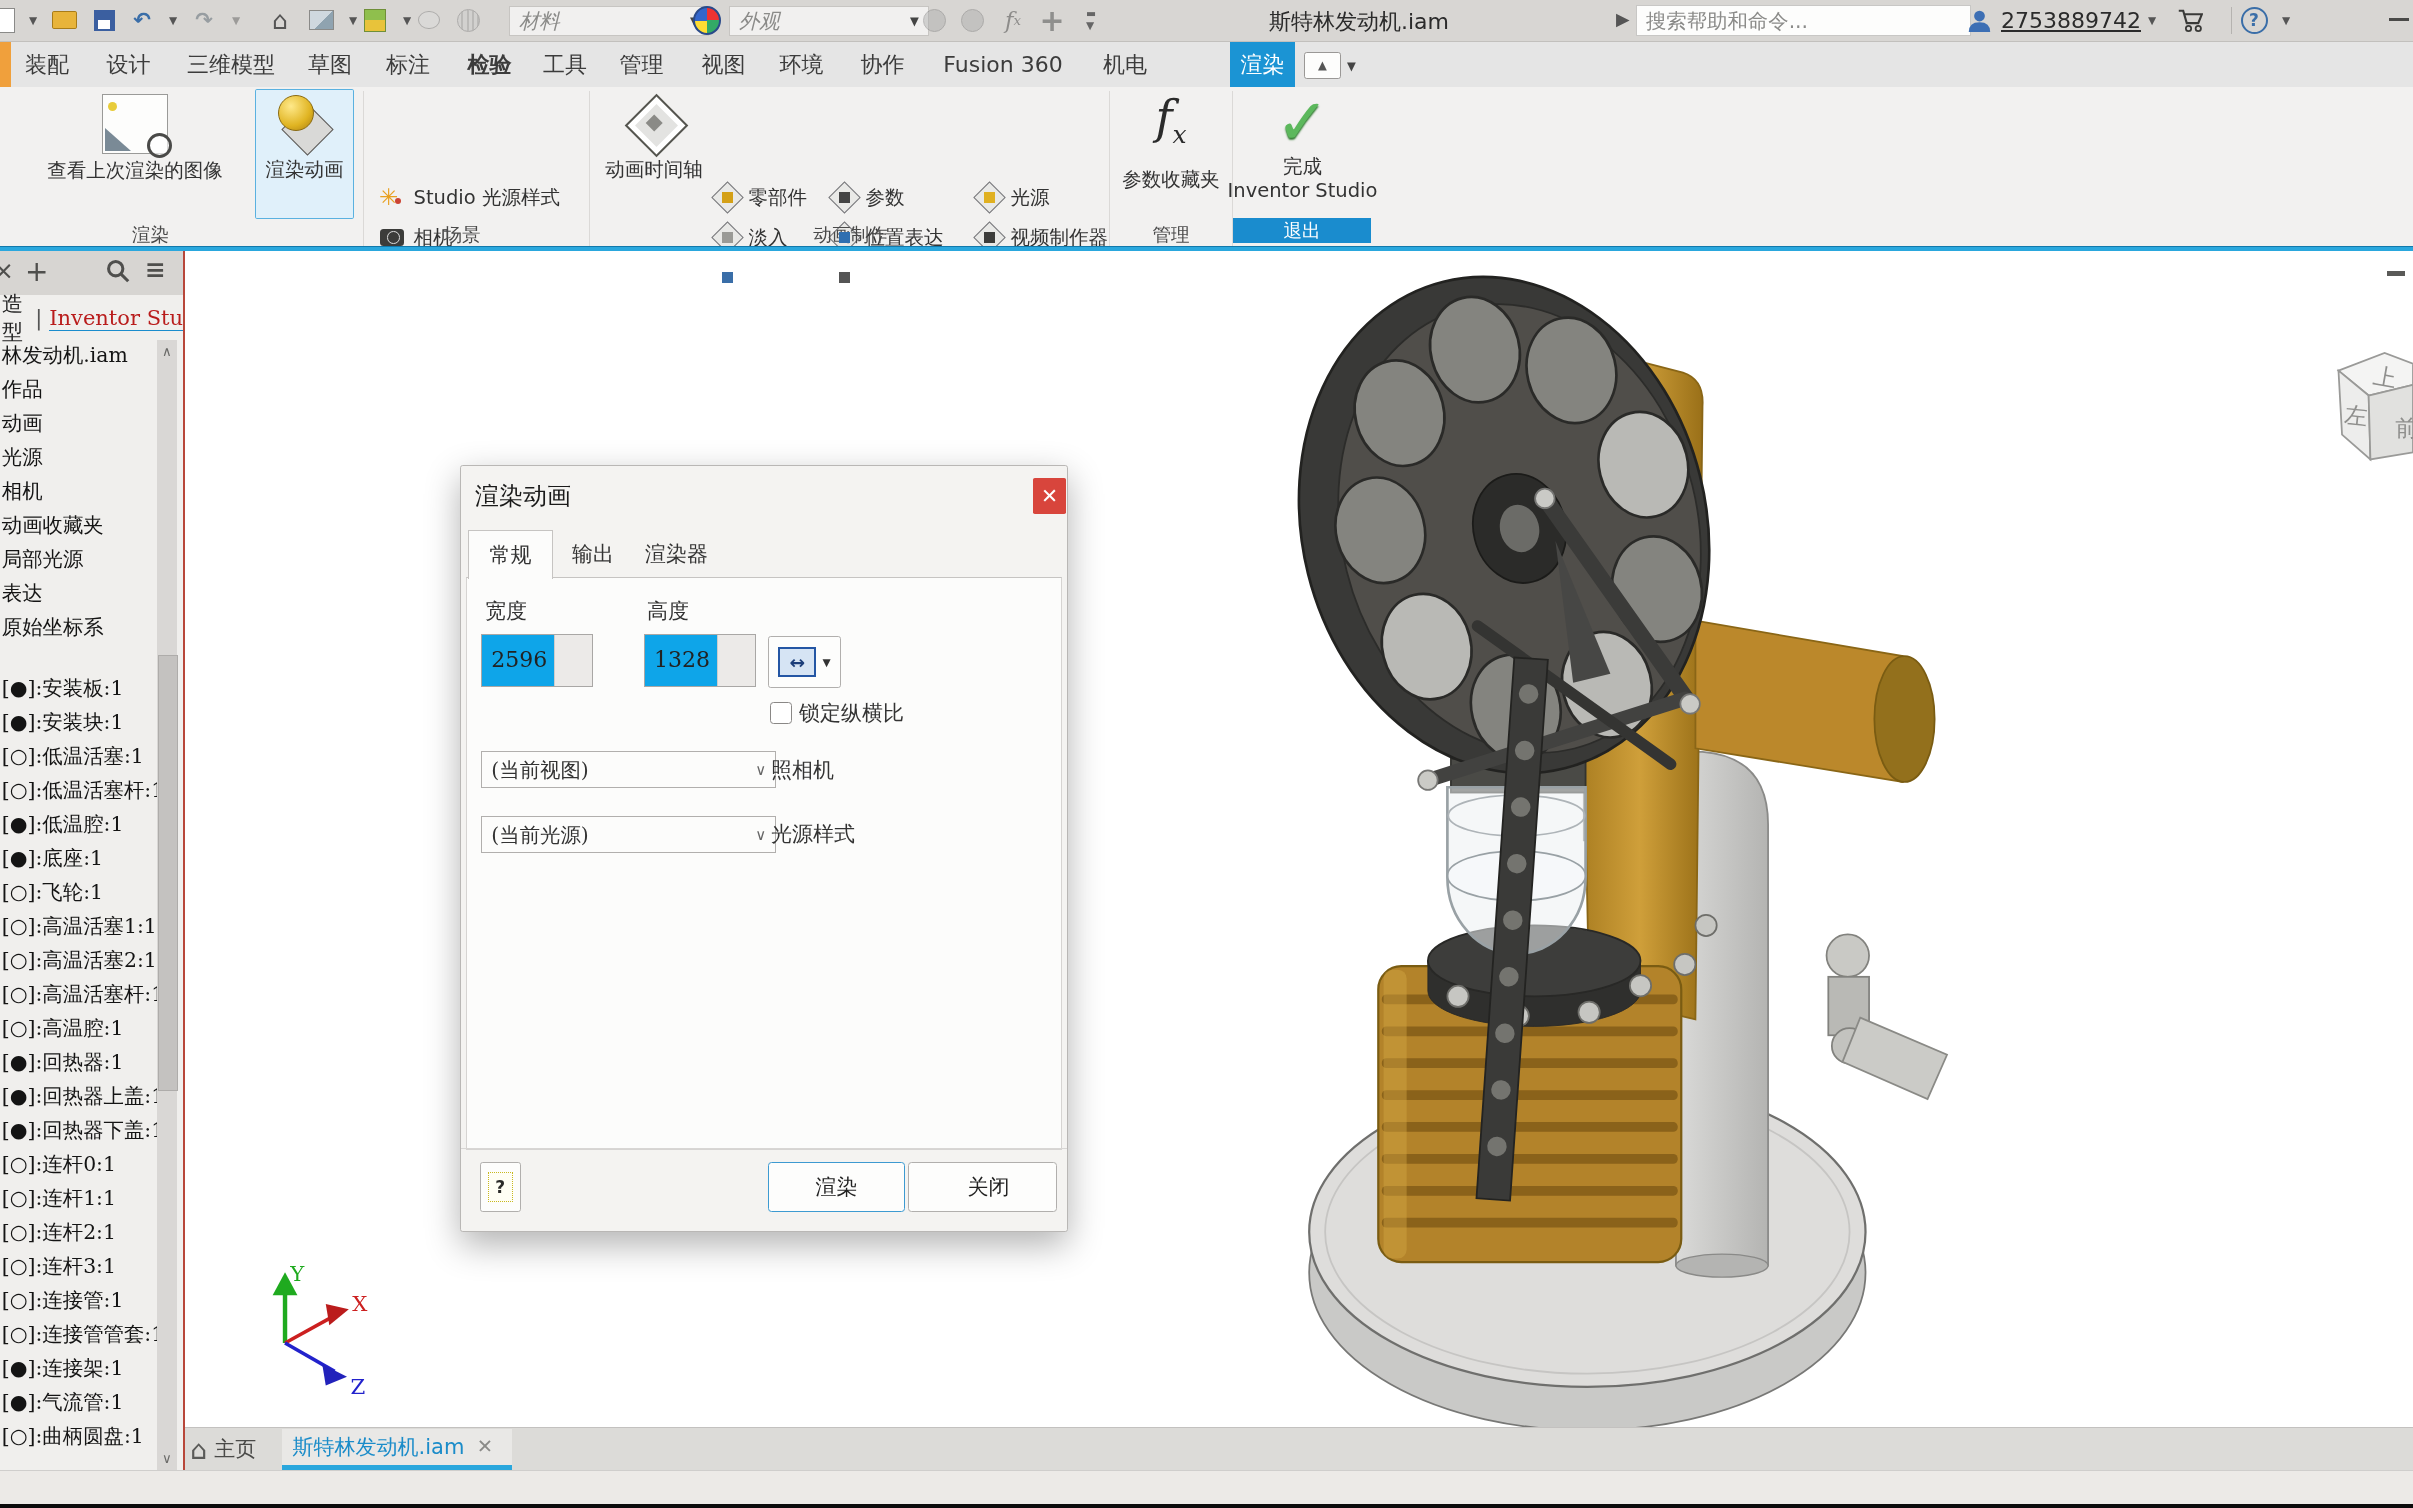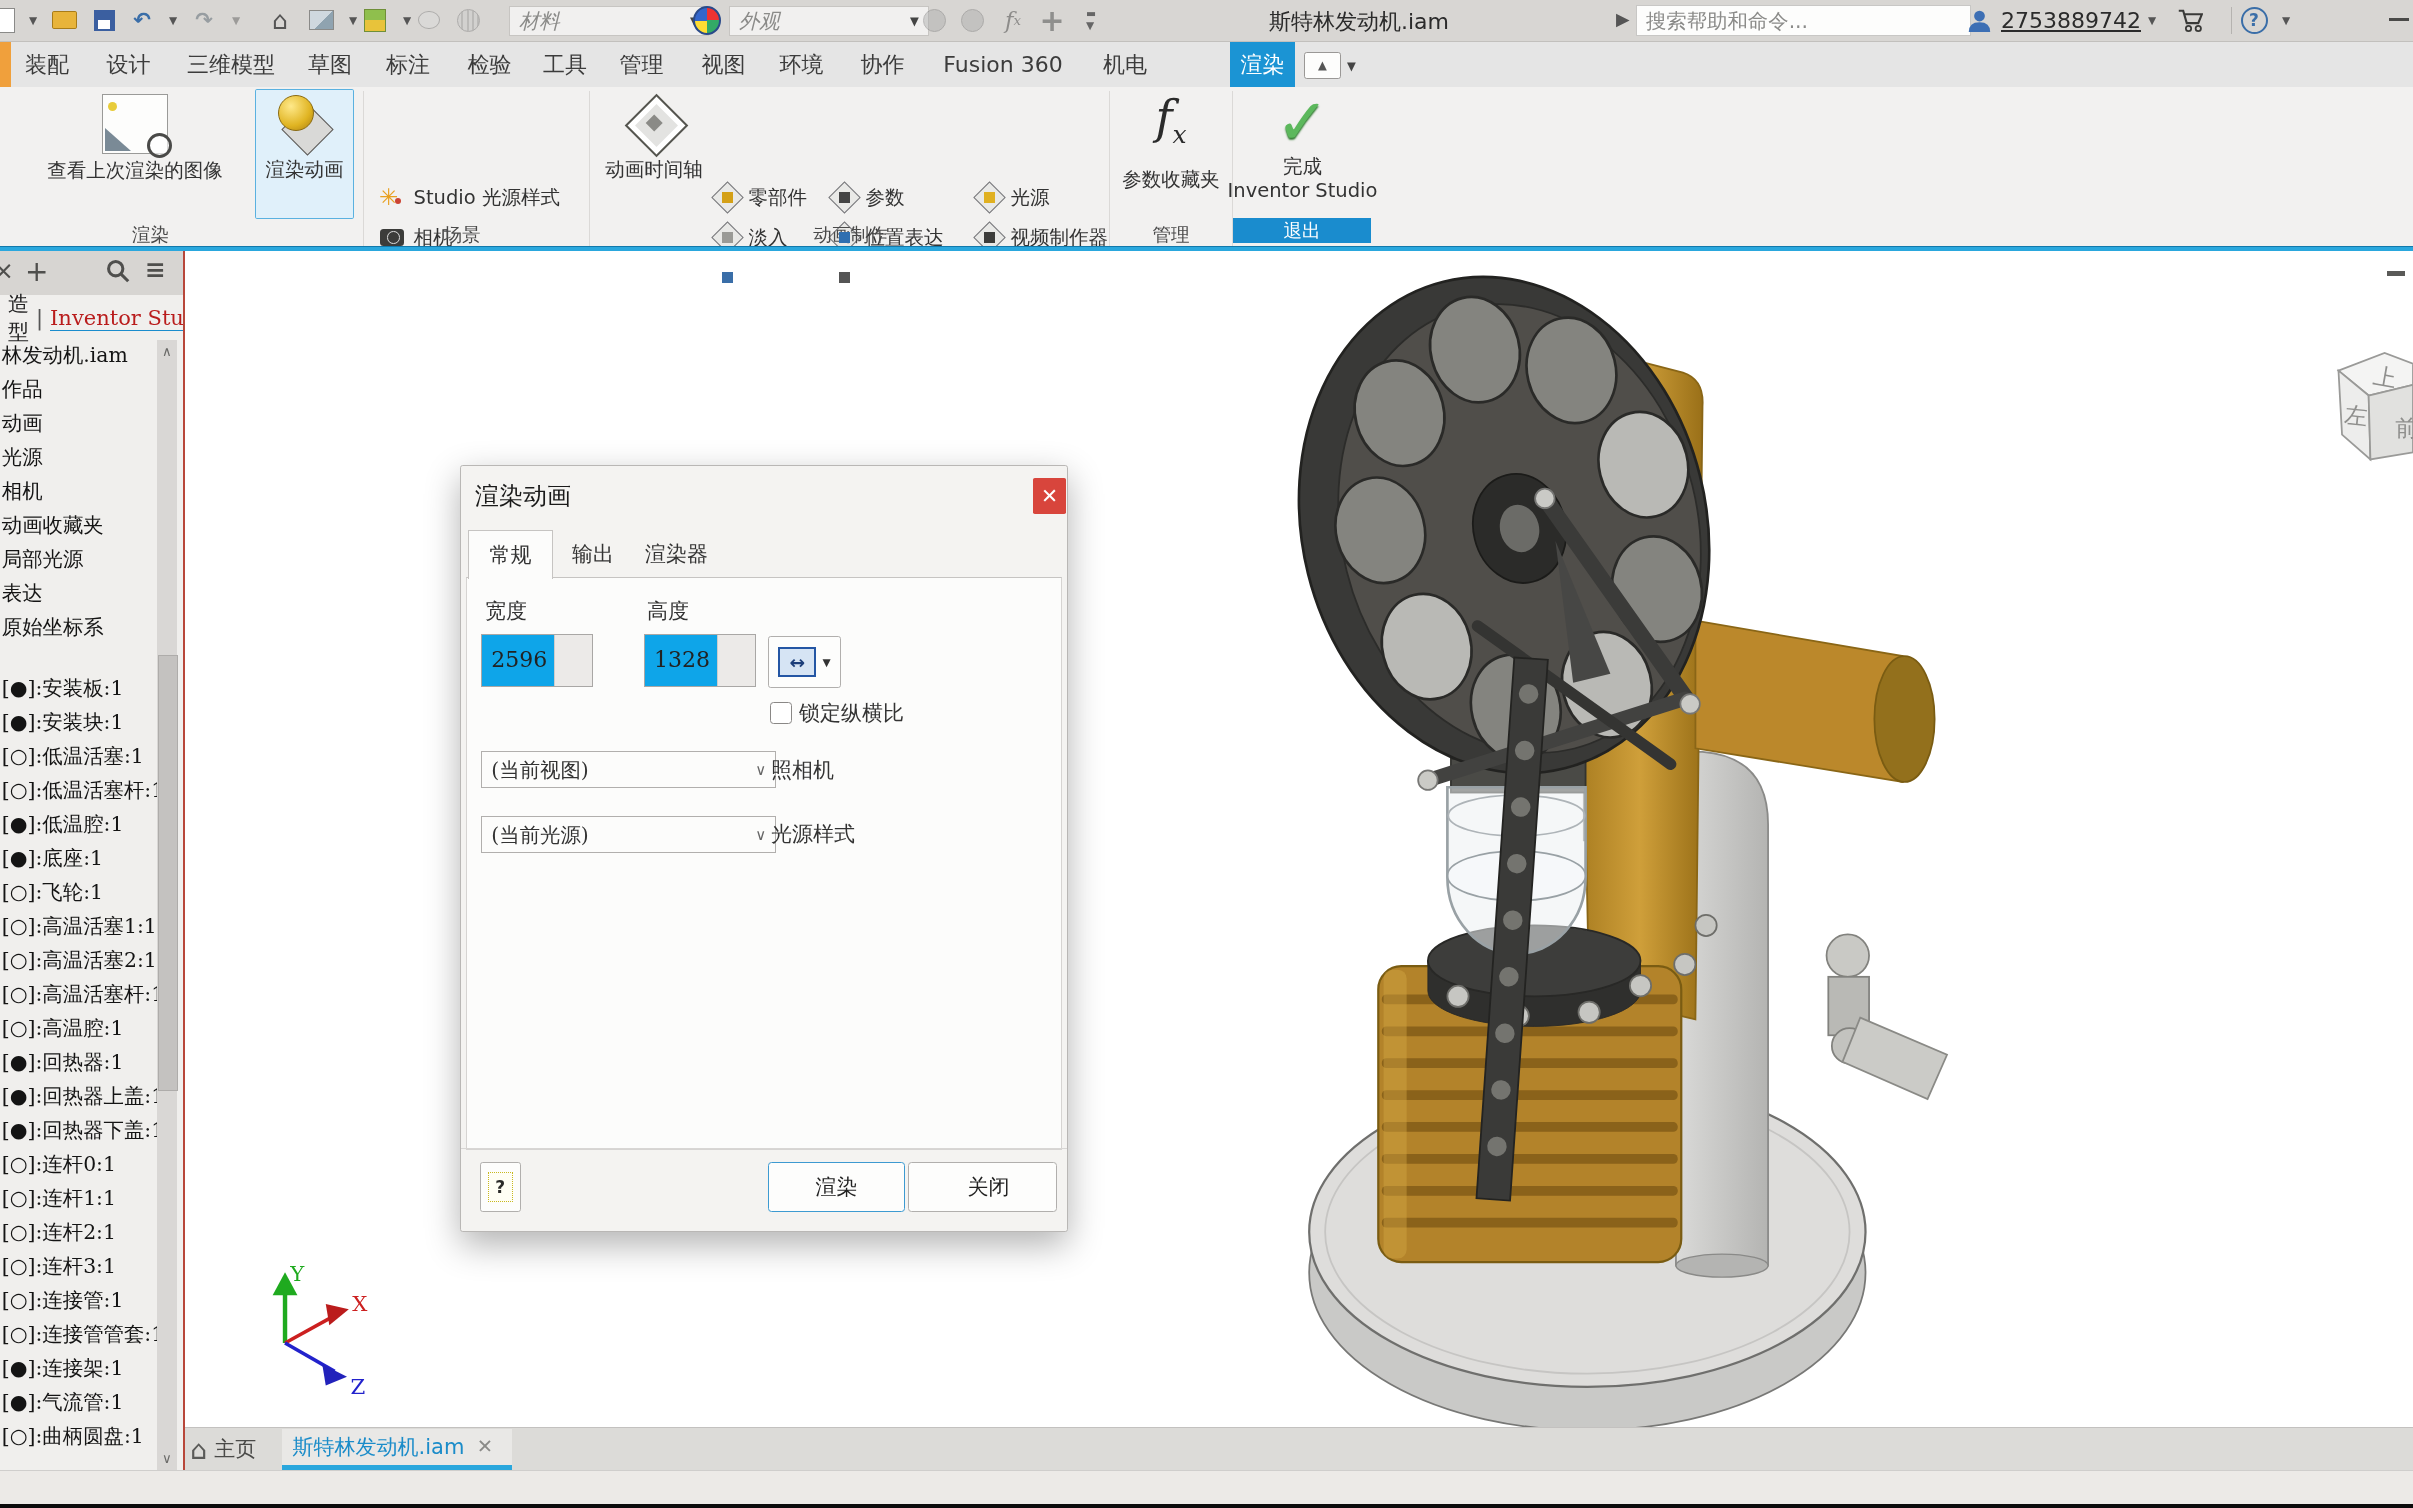--- a/index.html
+++ b/index.html
@@ -146,21 +146,21 @@
   </div>
 
   <div class="abs" id="tabrow">
     <div class="abs" style="left:0;top:0;width:10.6px;height:45px;background:#f0a03c;"></div>
     <div id="ribbon-tabs">
         <div class="rtab" style="left: 12.4px; width: 39px; justify-content: center;">装配</div>
         <div class="rtab" style="left: 94px; width: 39px; justify-content: center;">设计</div>
         <div class="rtab" style="left: 175px; width: 82px; justify-content: center;">三维模型</div>
         <div class="rtab" style="left: 300px; width: 30px; justify-content: center;">草图</div>
         <div class="rtab" style="left: 373px; width: 40px; justify-content: center;">标注</div>
-        <div class="rtab" style="left: 455px; width: 39px; justify-content: center;">检验</div>
+        <div class="rtab" style="left: 455px; width: 39px; justify-content: center; font-weight: bold;">检验</div>
         <div class="rtab" style="left: 537px; width: 26px; justify-content: center;">工具</div>
         <div class="rtab" style="left: 605px; width: 43px; justify-content: center;">管理</div>
         <div class="rtab" style="left: 691px; width: 35px; justify-content: center;">视图</div>
         <div class="rtab" style="left: 769px; width: 35px; justify-content: center;">环境</div>
         <div class="rtab" style="left: 846px; width: 43px; justify-content: center;">协作</div>
         <div class="rtab" style="left: 932px; width: 112px; justify-content: center;">Fusion 360</div>
         <div class="rtab" style="left: 1086px; width: 48px; justify-content: center;">机电</div>
         <div class="rtab active" style="left: 1230px; width: 35px; justify-content: center;">渲染</div>
       </div>
     <div class="abs" style="left:1304px;top:9.7px;width:35px;height:25px;background:#fdfdfc;border:0.9px solid #9a9896;border-radius:2.7px;display:flex;align-items:center;justify-content:center;color:#555;font-size:11.5px;">▲</div>
@@ -307,21 +307,21 @@
       <span class="abs" style="left:25px;top:3.5px;font-size:28px;color:#4f4f4d;">+</span>
       <span class="abs" style="left:105px;top:7px;">
         <svg width="25" height="25" viewBox="0 0 28 28">
             <circle cx="12" cy="12" r="8" fill="none" stroke="#4f4f4d" stroke-width="3.4"></circle>
             <line x1="18" y1="18" x2="26" y2="26" stroke="#4f4f4d" stroke-width="3.4"></line>
           </svg>
       </span>
       <span class="abs" style="left:145px;top:3.5px;font-size:25px;color:#4f4f4d;font-weight:bold;">≡</span>
     </div>
     <div class="ptabs">
-      <span class="serif" style="margin-left:8px;color:#222;">造型</span>
+      <span class="serif" style="margin-left:2px;color:#222;">造型</span>
       <span style="margin:0 7px;color:#555;">|</span>
       <span class="serif" style="color:#b91c1c;border-bottom:1.8px solid #1a8ccd;white-space:nowrap;">Inventor Stu</span>
     </div>
     <div class="abs" id="tree" style="left:0;top:87px;width:156px;">
         <div class="tree-row">林发动机.iam</div>
         <div class="tree-row">作品</div>
         <div class="tree-row">动画</div>
         <div class="tree-row">光源</div>
         <div class="tree-row">相机</div>
         <div class="tree-row">动画收藏夹</div>

